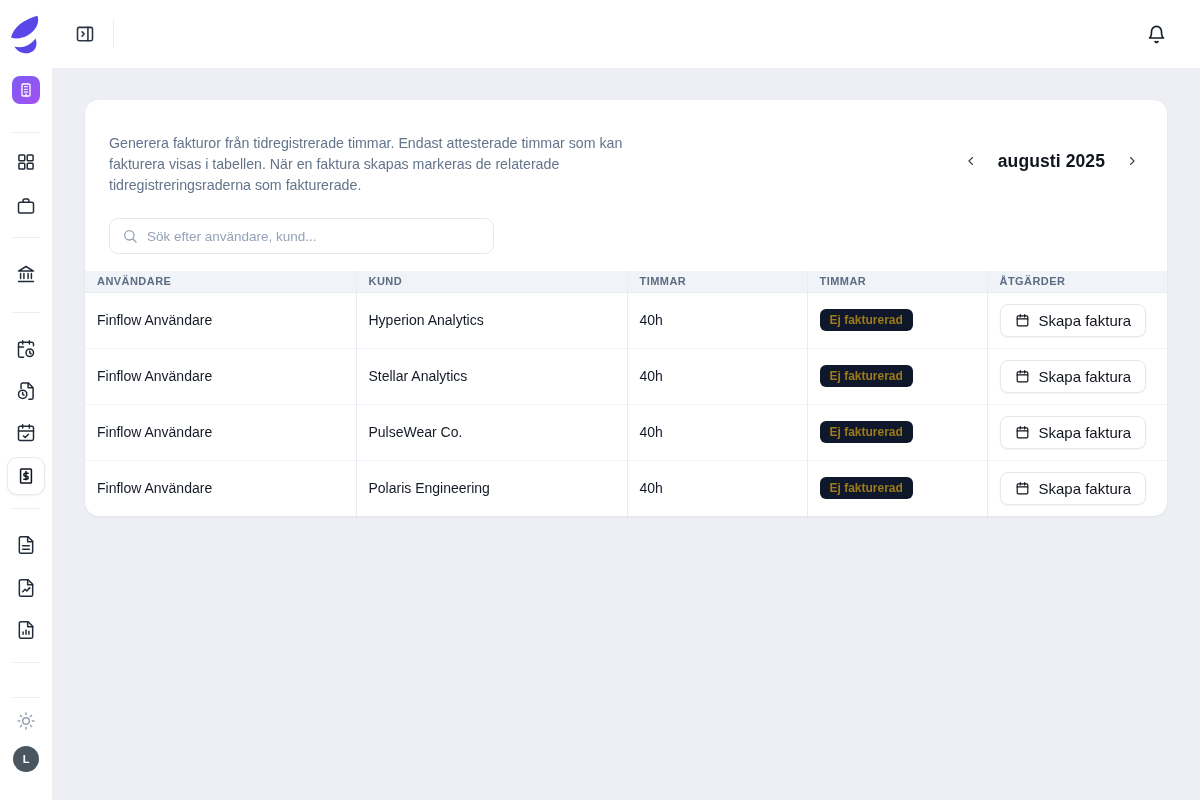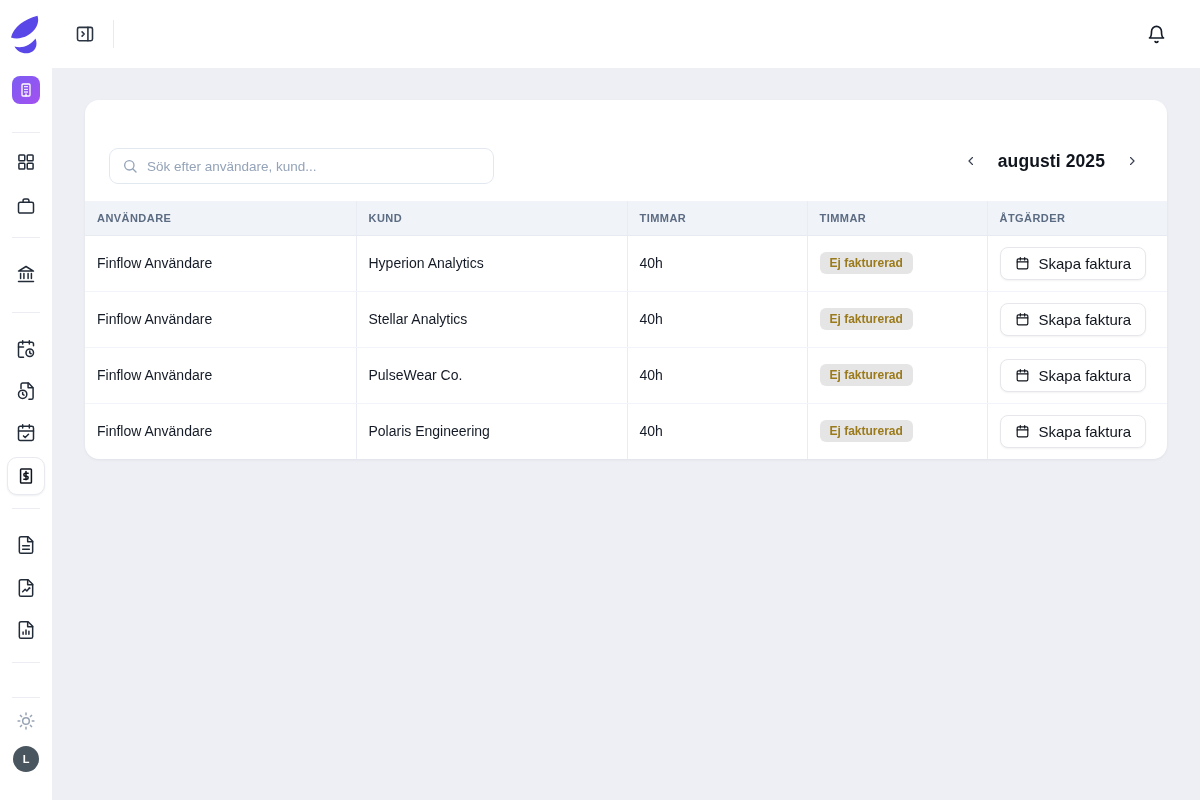--- a/index.html
+++ b/index.html
@@ -46,28 +46,28 @@
   .search-wrap { margin:22px 24px 0 24px; width:385px; height:36px; border:1px solid #e2e8f0; border-radius:9px;
     background:#fff; display:flex; align-items:center; padding:0 12px; gap:9px; }
   .search-wrap svg { width:16px; height:16px; color:#94a3b8; flex-shrink:0; }
   .search-wrap input { border:none; outline:none; flex:1; font-family:"Liberation Sans",sans-serif;
     font-size:13.5px; color:#334155; background:transparent; }
   .search-wrap input::placeholder { color:#94a3b8; }
 
   
   table { width:100%; border-collapse:collapse; table-layout:fixed; margin-top:17px; }
   col.c1,col.c2 { width:271px; } col.c3,col.c4 { width:180px; }
-  th { height:34px; background:#f0f3f8; text-align:left; font-size:11px; font-weight:700;
+  th { height:21px; background:#f0f3f8; text-align:left; font-size:11px; font-weight:700;
     color:#5b6b82; letter-spacing:.45px; padding:0 0 0 12px; border-bottom:1px solid #e7ebf1; }
   th,td { border-right:1px solid #e9edf3; }
   th:last-child, td:last-child { border-right:none; }
   td { height:56px; vertical-align:middle; padding:0 0 0 12px; font-size:14px; color:#141b26;
     border-bottom:1px solid #f1f4f8; }
   tr:last-child td { border-bottom:none; }
-  .badge { display:inline-block; padding:4px 10px; border-radius:6px; background:#e5e5e5; color:#9b7a1b;
+  .badge { display:inline-block; padding:4px 10px; border-radius:6px; background:#0f172a; color:#9b7a1b;
     font-size:12px; font-weight:700; }
   .action-btn { display:inline-flex; align-items:center; gap:9px; padding:7px 14px; border:1px solid #e5e7eb;
     border-radius:8px; background:#fff; box-shadow:0 1px 2px rgba(16,24,40,.05); cursor:pointer;
     font-family:"Liberation Sans",sans-serif; font-size:15px; font-weight:500; color:#10151d; }
   .action-btn svg { width:15px; height:15px; color:#10151d; }
 </style>
 </head>
 <body>
 
 <div class="app">
@@ -207,20 +207,21 @@
           <path d="M6.3 8.5a5.7 5.7 0 0 1 11.4 0c0 6.2 2.3 7.5 2.3 7.5H4s2.3-1.3 2.3-7.5"></path>
           <path d="M10.4 20a1.8 1.8 0 0 0 3.2 0"></path>
         </svg>
       </div>
     </header>
 
     <main class="content">
       <section class="card">
 
         <div class="card-head">
+          <p class="card-desc">Generera fakturor från tidregistrerade timmar. Endast attesterade timmar som kan fakturera visas i tabellen. När en faktura skapas markeras de relaterade tidregistreringsraderna som fakturerade.</p>
 
           <div class="month-nav">
             <button class="mn-btn">
               <svg width="14" height="14" viewBox="0 0 24 24" fill="none" stroke="currentColor" stroke-width="2" stroke-linecap="round" stroke-linejoin="round">
                   <path d="m14.5 6-6 6 6 6"></path>
                 </svg>
             </button>
             <span class="mn-label">augusti 2025</span>
             <button class="mn-btn">
               <svg width="14" height="14" viewBox="0 0 24 24" fill="none" stroke="currentColor" stroke-width="2" stroke-linecap="round" stroke-linejoin="round">

